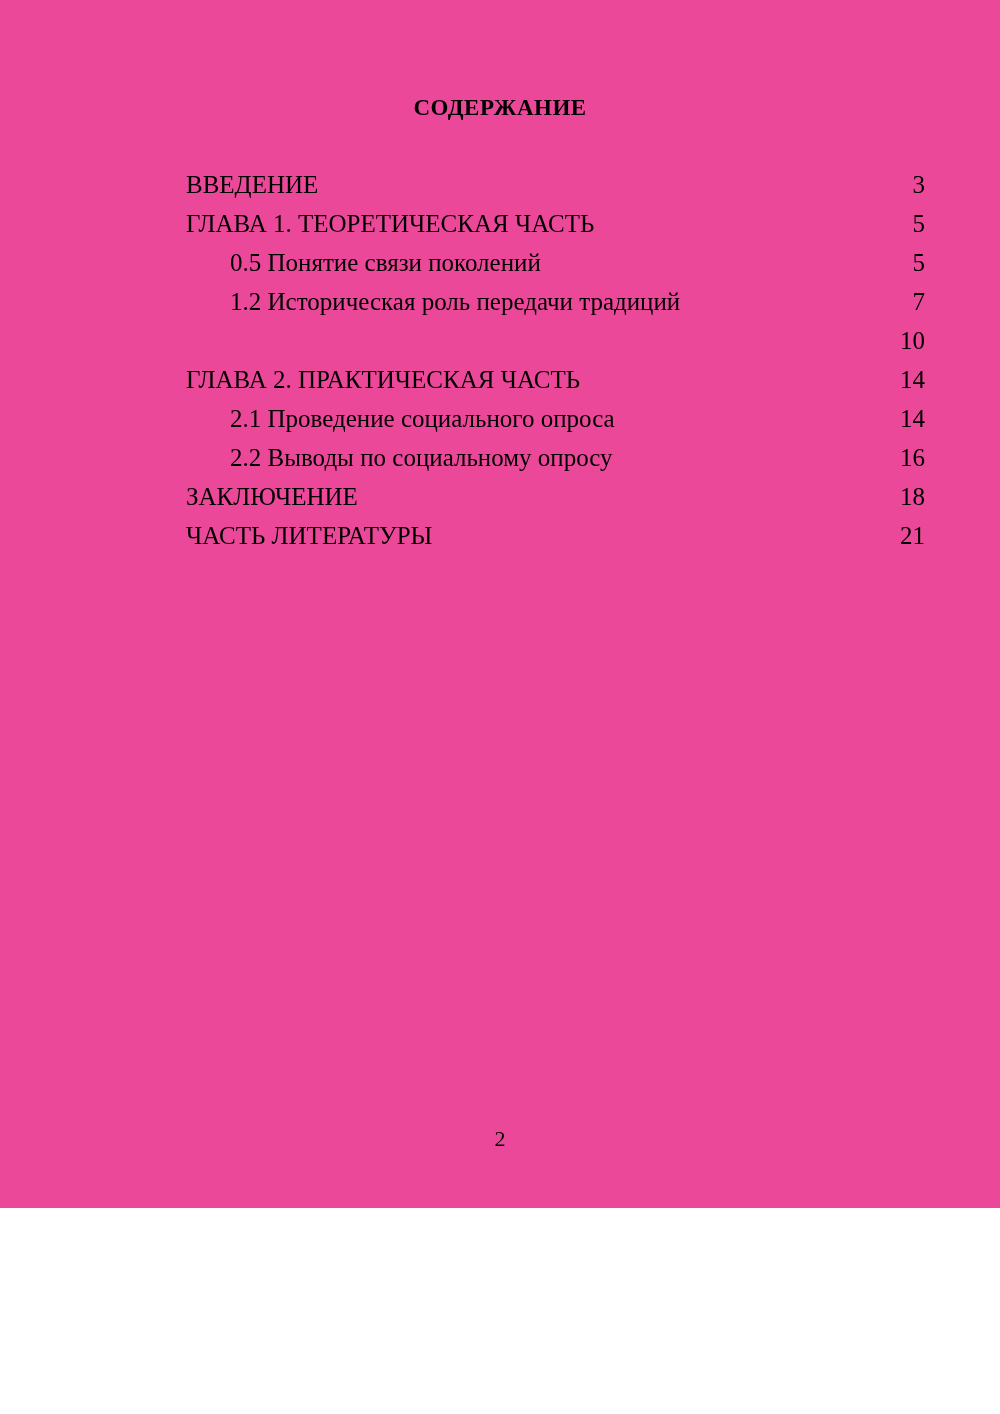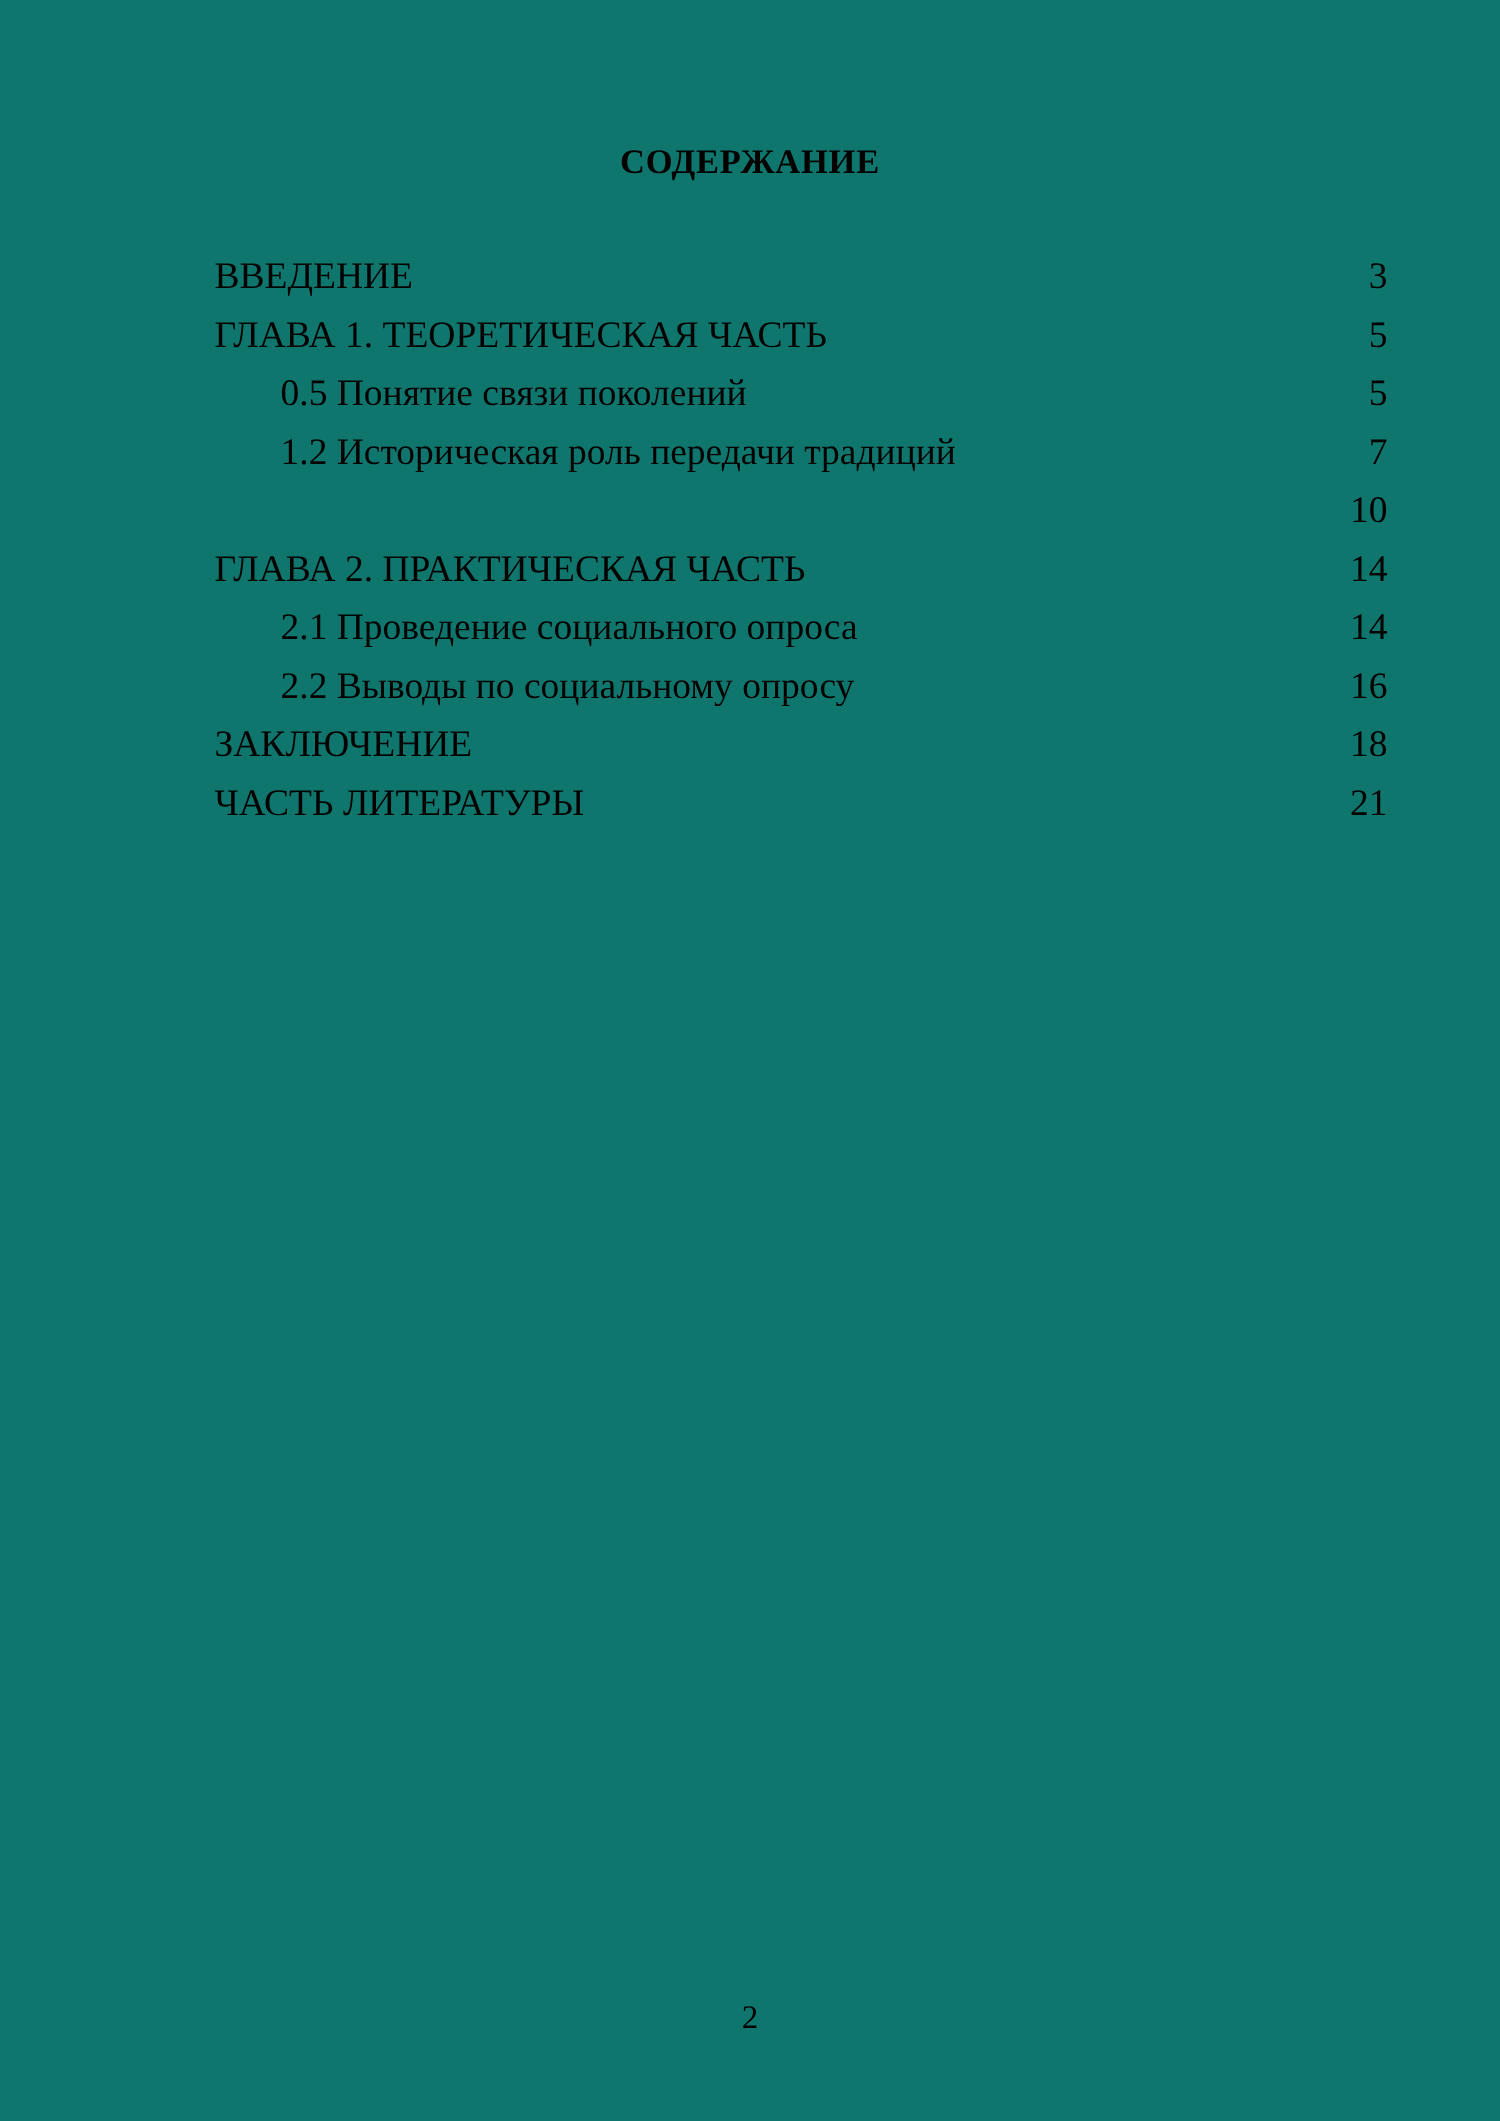--- a/index.html
+++ b/index.html
@@ -3,22 +3,22 @@
 <meta charset="utf-8">
 <style>
   html, body {
     margin: 0;
     padding: 0;
     background: #ffffff;
   }
   .page {
     position: relative;
     width: 1000px;
-    height: 1414px;
-    background: #0f766e;
+    height: 1208px;
+    background: #ec4899;
     margin: 0 auto;
     font-family: "Liberation Serif", "DejaVu Serif", serif;
     color: #000000;
     overflow: hidden;
   }
   .doc-title {
     text-align: center;
     font-weight: bold;
     font-size: 23px;
     letter-spacing: 0.5px;
@@ -28,20 +28,21 @@
     margin-top: 46px;
     padding-left: 143px;
     padding-right: 75px;
   }
   .toc-row {
     display: flex;
     align-items: flex-start;
     font-size: 25px;
     line-height: 1.4;
     margin-bottom: 4px;
+    margin-left: 43px;
   }
   .toc-row .label {
     flex: 0 1 auto;
     white-space: nowrap;
   }
   .toc-row .filler {
     flex: 1 1 auto;
   }
   .toc-row .page-num {
     flex: 0 0 auto;

